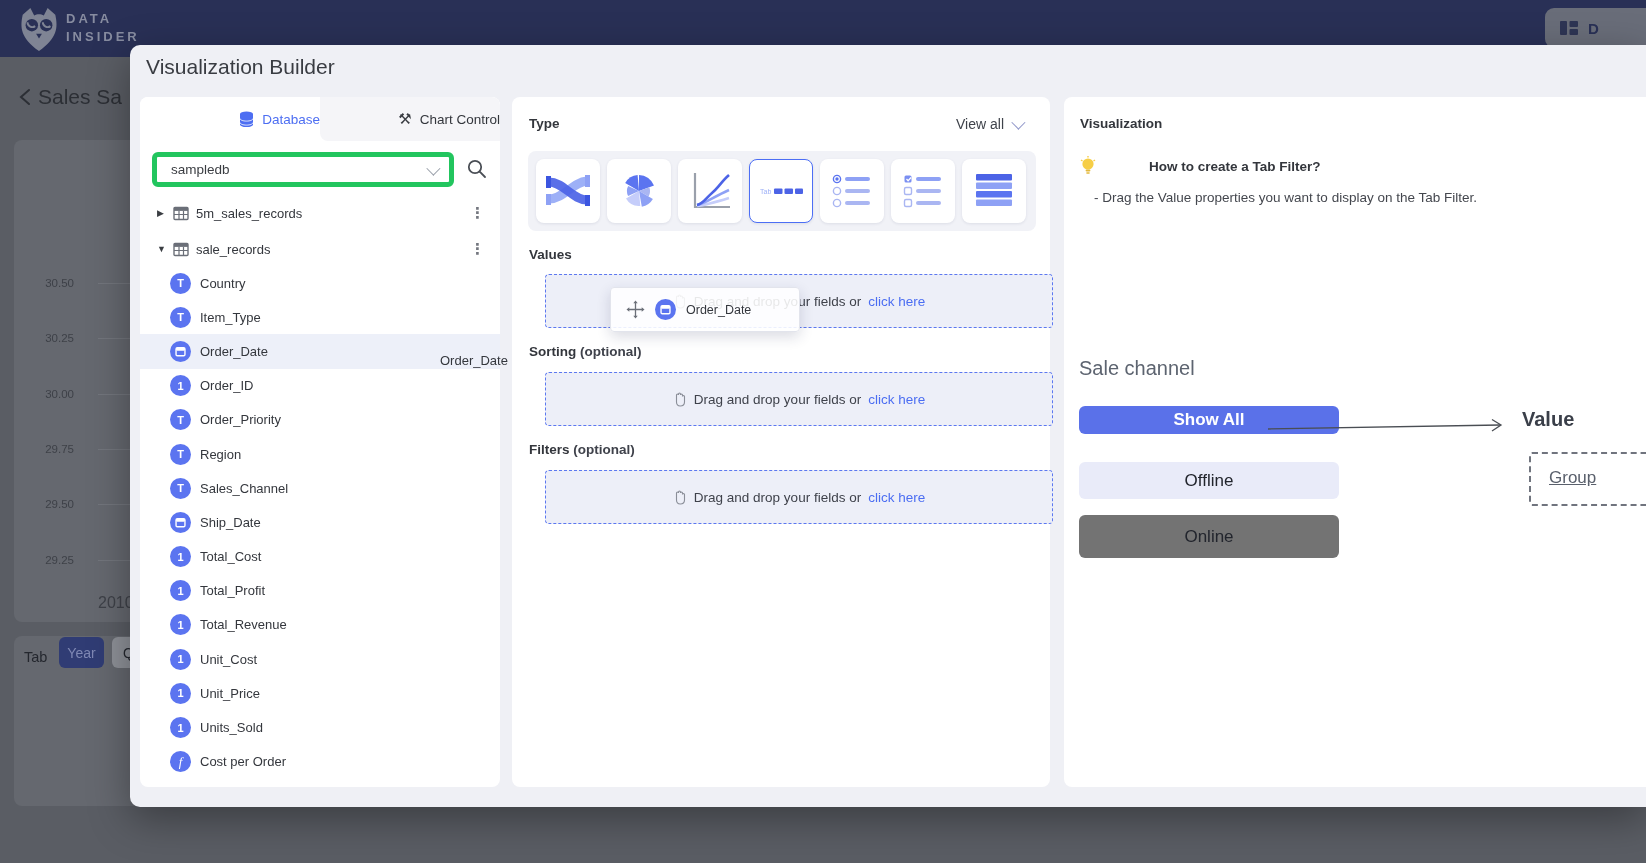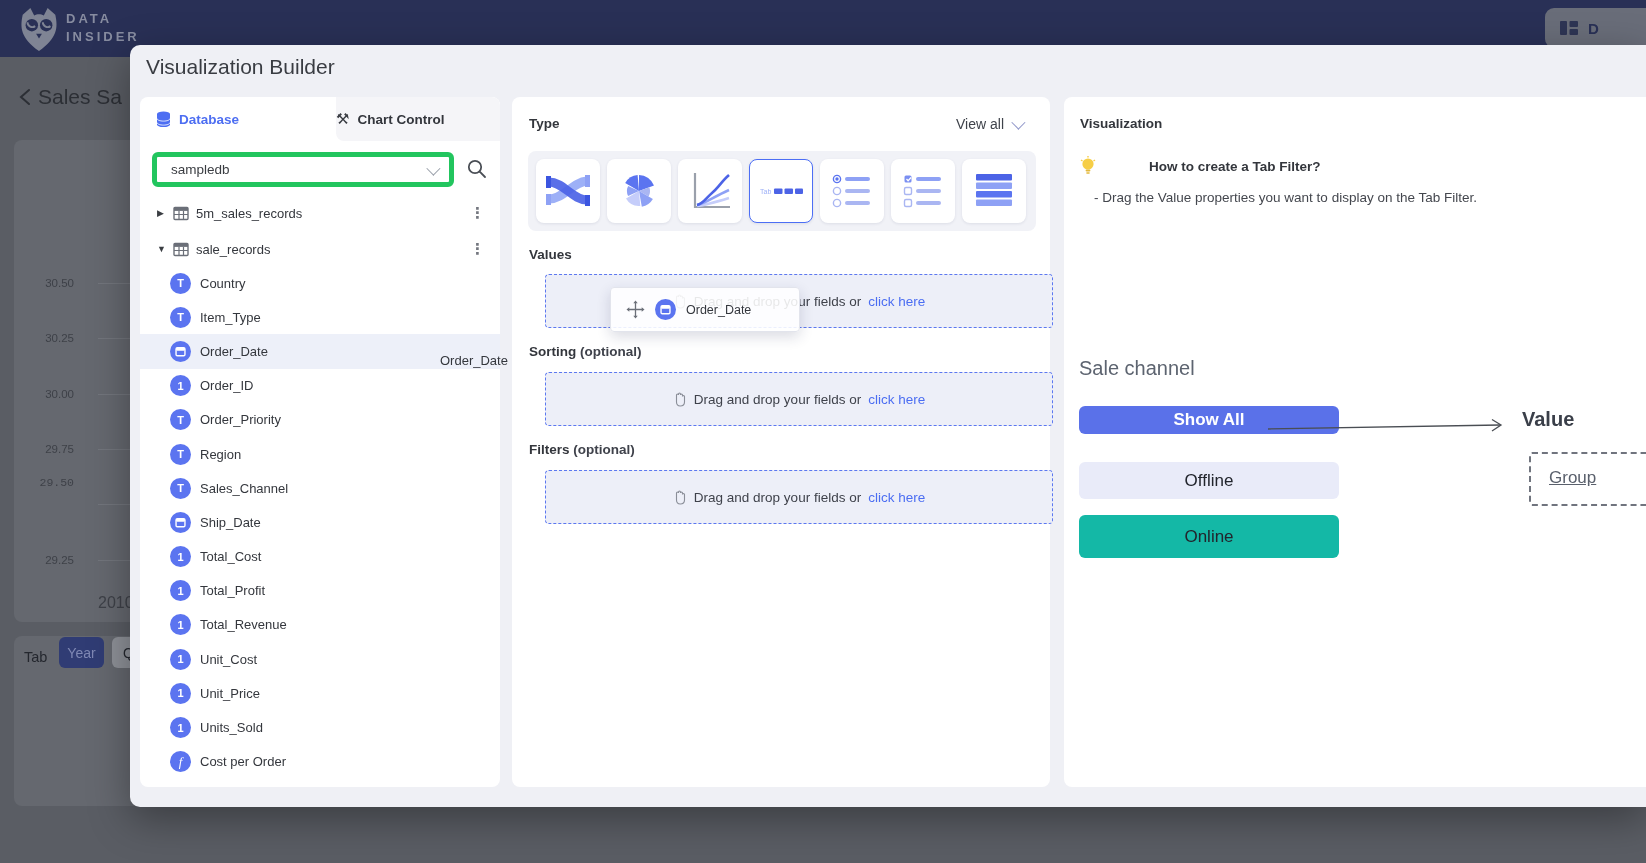--- a/index.html
+++ b/index.html
@@ -33,21 +33,21 @@
   #modal{position:absolute;left:130px;top:45px;width:1516px;height:762px;background:#eff0f5;border-radius:10px 0 0 10px;box-shadow:0 12px 40px rgba(0,0,0,.35);z-index:10;}
   #modal-title{position:absolute;left:16px;top:10px;font-size:21px;color:#393c42;font-weight:500;}
 
   .panel{position:absolute;background:#ffffff;border-radius:8px;}
   #left-panel{left:10px;top:52px;width:360px;height:690px;overflow:hidden;}
   #middle-panel{left:382px;top:52px;width:538px;height:690px;}
   #right-panel{left:934px;top:52px;width:592px;height:690px;}
 
   
   #lp-tabs{position:absolute;left:0;top:0;width:360px;height:44px;display:flex;}
-  .lp-tab{width:180px;height:44px;display:flex;align-items:center;justify-content:flex-start;gap:8px;font-size:13.5px;font-weight:700;cursor:pointer;margin-left:16px;}
+  .lp-tab{width:180px;height:44px;display:flex;align-items:center;justify-content:flex-end;gap:8px;font-size:13.5px;font-weight:400;cursor:pointer;}
   #tab-database{color:#4d6ef2;background:#ffffff;}
   #tab-chart-control{color:#33363c;background:#f5f5f8;border-radius:0 8px 0 8px;}
   #tab-chart-control .tool-glyph{font-size:15px;color:#393c42;}
   #ds-select{position:absolute;left:12px;top:55px;width:302px;height:35px;background:#fff;border:5px solid #22c55e;border-radius:6px;box-sizing:border-box;display:flex;align-items:center;font-size:13.5px;color:#3a3d42;padding:0 12px 0 14px;}
   #ds-select .chev{margin-left:auto;}
   #lp-search{position:absolute;left:326px;top:61px;}
   .tree-row{position:absolute;left:0;width:360px;height:34px;display:flex;align-items:center;}
   #tree-row-1{top:99px;}
   #tree-row-2{top:135px;}
   .tree-caret{width:12px;margin-left:17px;font-size:9px;color:#3a3d42;}
@@ -80,21 +80,21 @@
 
   
   #viz-header{position:absolute;left:16px;top:19px;font-size:13.5px;font-weight:700;color:#33363c;}
   #tip-row{position:absolute;left:16px;top:59px;display:flex;align-items:center;gap:9px;}
   #tip-title{font-size:13.5px;font-weight:700;color:#33363c;padding-left:44px;}
   #tip-body{position:absolute;left:30px;top:93px;font-size:13.5px;color:#44474e;}
   #preview-title{position:absolute;left:15px;top:260px;font-size:20px;font-weight:400;color:#5d6470;}
   .pv-btn{position:absolute;left:15px;width:260px;border-radius:6px;display:flex;align-items:center;justify-content:center;font-size:17px;cursor:pointer;}
   #pv-showall{top:309px;height:28px;background:#5a71e9;color:#ffffff;font-weight:700;}
   #pv-offline{top:365px;height:37px;background:#e9ebf9;color:#22252d;}
-  #pv-online{top:418px;height:43px;background:#14b8a6;color:#22252d;}
+  #pv-online{top:418px;height:43px;background:#737373;color:#22252d;}
   #anno-arrow{position:absolute;left:204px;top:319px;}
   #anno-value{position:absolute;left:458px;top:311px;font-size:20px;font-weight:700;color:#3a3f49;white-space:nowrap;}
   #anno-box{position:absolute;left:465px;top:355px;width:140px;height:54px;border:2px dashed #70747e;border-radius:3px;box-sizing:border-box;}
   #anno-group{position:absolute;left:18px;top:14px;font-size:17px;color:#5a606c;text-decoration:underline;white-space:nowrap;}
 
   .chev{width:9px;height:9px;border-right:1.6px solid #9aa0aa;border-bottom:1.6px solid #9aa0aa;transform:rotate(45deg) translateY(-2px);}
   .chev.blueish{border-color:#8f96c9;}
 </style>
 </head>
 <body>
@@ -110,21 +110,21 @@
   <div id="bg-card1">
     <div id="yticks">
         <div class="ytick-label" style="top: 137px;">30.50</div>
         <div class="ytick-line" style="top: 143px;"></div>
         <div class="ytick-label" style="top: 192px;">30.25</div>
         <div class="ytick-line" style="top: 198px;"></div>
         <div class="ytick-label" style="top: 248px;">30.00</div>
         <div class="ytick-line" style="top: 254px;"></div>
         <div class="ytick-label" style="top: 303px;">29.75</div>
         <div class="ytick-line" style="top: 309px;"></div>
-        <div class="ytick-label" style="top: 336px; font-family: Liberation Mono, monospace;">29.50</div>
+        <div class="ytick-label" style="top: 358px;">29.50</div>
         <div class="ytick-line" style="top: 364px;"></div>
         <div class="ytick-label" style="top: 414px;">29.25</div>
         <div class="ytick-line" style="top: 420px;"></div>
       </div>
     <span id="xtick">2010</span>
     <svg id="bg-line-svg" width="50" height="145" viewBox="0 0 50 145">
       <path d="M24 15 C28 50 30 90 34 132" fill="none" stroke="#2c6b65" stroke-width="2.5"></path>
     </svg>
   </div>
 

